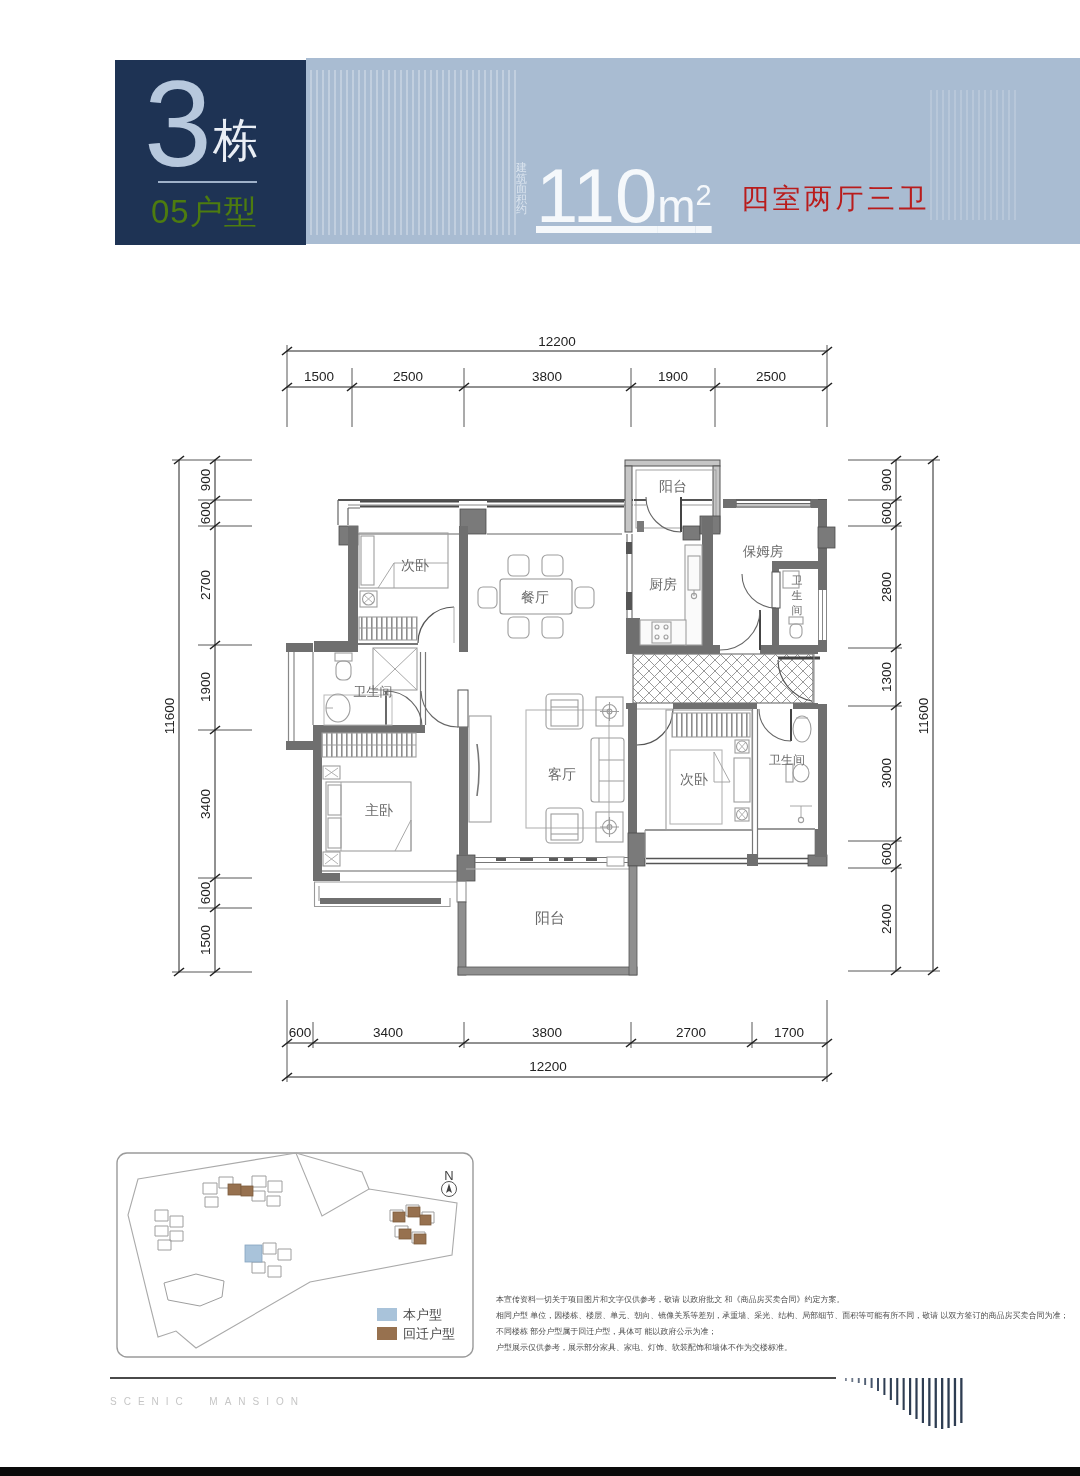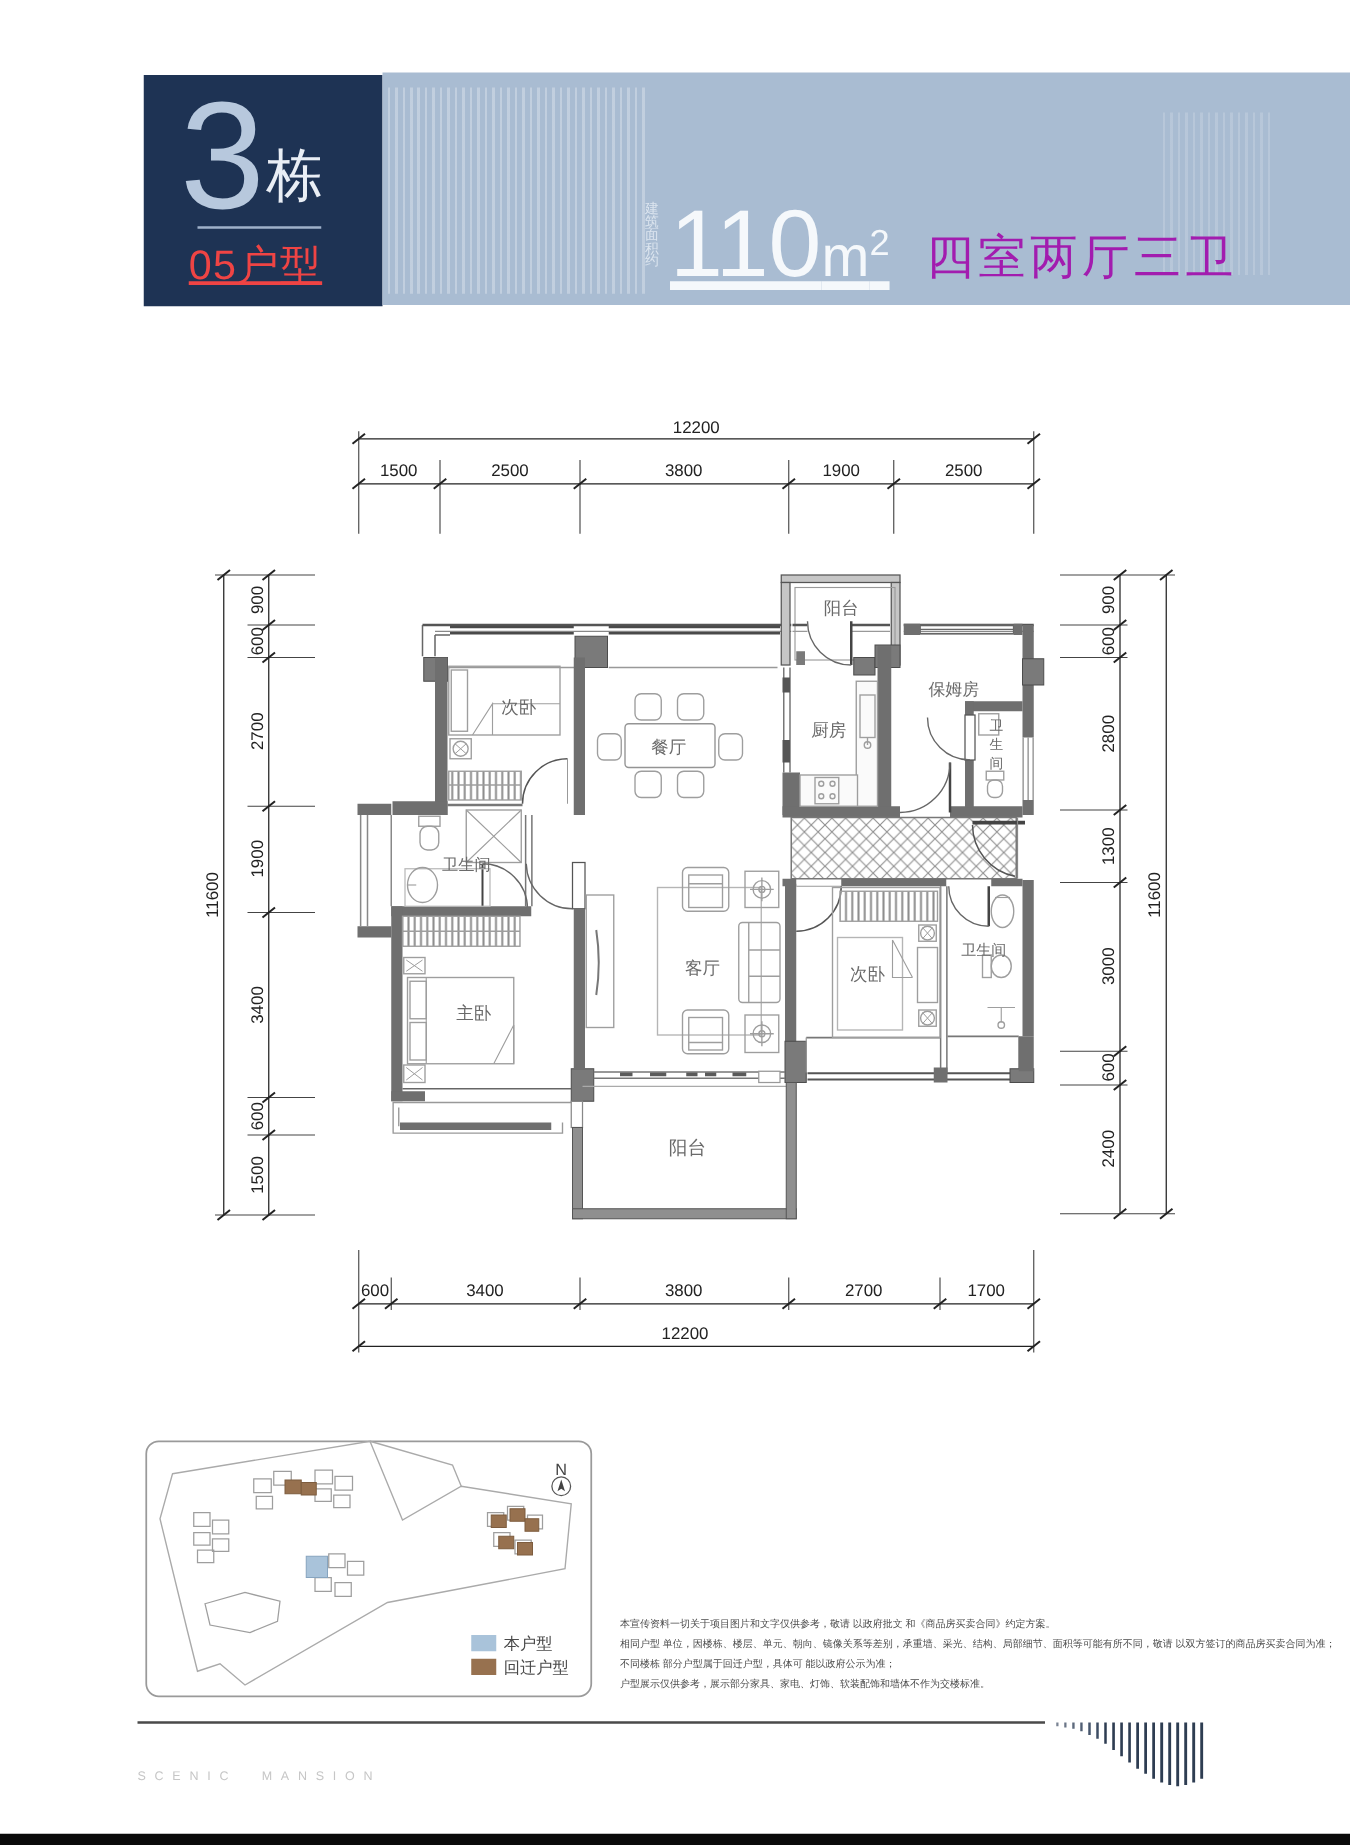--- a/index.html
+++ b/index.html
@@ -10,33 +10,33 @@
 <body>
 
 <div class="abs" style="left:115px;top:60px;width:191px;height:185px;background:#1e3354;"></div>
 
 <div class="abs" style="left:144px;top:64px;width:76px;height:120px;color:#b7c8dd;font-size:122px;line-height:120px;font-weight:400;">3</div>
 
 <div class="abs" style="left:213px;top:116px;color:#e9eef5;font-size:46px;line-height:48px;">栋</div>
 
 <div class="abs" style="left:158px;top:181px;width:99px;height:2px;background:#9fb1c9;"></div>
 
-<div class="abs" style="left:151px;top:190px;color:#ef4444;font-size:33px;letter-spacing:1px;text-decoration:underline;">05户型</div>
+<div class="abs" style="left:151px;top:190px;color:#4d7c0f;font-size:33px;letter-spacing:1px;">05户型</div>
 
 <div class="abs" style="left:306px;top:58px;width:774px;height:186px;background:#a9bcd2;"></div>
 
 <div class="abs" style="left:310px;top:70px;width:210px;height:165px;background:repeating-linear-gradient(90deg,rgba(213,222,233,0.55) 0 2px,rgba(0,0,0,0) 2px 6px);"></div>
 
 <div class="abs" style="left:930px;top:90px;width:90px;height:130px;background:repeating-linear-gradient(90deg,rgba(205,215,228,0.4) 0 2px,rgba(0,0,0,0) 2px 6px);"></div>
 
 <div class="abs" style="left:515px;top:162px;width:13px;color:#dce5ef;font-size:11px;line-height:10.5px;text-align:center;">建<br>筑<br>面<br>积<br>约</div>
 
 <div class="abs" style="left:536px;top:159px;color:#f5f8fb;font-size:76px;line-height:72px;text-decoration:underline;">110<span style="font-size:46px;">m</span><span style="font-size:29px;vertical-align:17px;">2</span></div>
 
-<div class="abs" style="left:741px;top:180px;color:#a21caf;font-size:38px;letter-spacing:3.5px;">四室两厅三卫</div>
+<div class="abs" style="left:741px;top:180px;color:#b91c1c;font-size:28px;letter-spacing:3.5px;">四室两厅三卫</div>
 
 <svg class="abs" style="left:0;top:0" width="1080" height="1476" viewBox="0 0 1080 1476">
 <defs>
 <pattern id="xh" width="11" height="11" patternUnits="userSpaceOnUse">
 <path d="M0 0 L11 11 M11 0 L0 11" stroke="#8f8f8f" stroke-width="0.9" fill="none"></path>
 </pattern>
 <pattern id="wr" width="5" height="30" patternUnits="userSpaceOnUse">
 <rect x="1" y="0" width="1.6" height="30" fill="#8d8d8d"></rect>
 </pattern>
 <g id="tk">
@@ -491,21 +491,21 @@
 
 <div class="abs" style="left:496px;top:1292px;width:575px;color:#4c4c4c;font-size:10px;line-height:20px;white-space:nowrap;transform:scale(0.8);transform-origin:0 0;">
 本宣传资料一切关于项目图片和文字仅供参考，敬请 以政府批文 和《商品房买卖合同》约定方案。<br>
 相同户型 单位，因楼栋、楼层、单元、朝向、镜像关系等差别，承重墙、采光、结构、局部细节、面积等可能有所不同，敬请 以双方签订的商品房买卖合同为准；<br>
 不同楼栋 部分户型属于回迁户型，具体可 能以政府公示为准；<br>
 户型展示仅供参考，展示部分家具、家电、灯饰、软装配饰和墙体不作为交楼标准。
 </div>
 
 <div class="abs" style="left:110px;top:1377px;width:726px;height:1.6px;background:#4a4a4a;"></div>
 
-<div class="abs" style="left:110px;top:1396px;color:#c6c6c6;font-size:10px;letter-spacing:7px;margin-top:20px;">SCENIC&nbsp;&nbsp;MANSION</div>
+<div class="abs" style="left:110px;top:1396px;color:#c6c6c6;font-size:10px;letter-spacing:7px;">SCENIC&nbsp;&nbsp;MANSION</div>
 
 <svg class="abs" style="left:840px;top:1372px" width="140" height="62" viewBox="0 0 140 62">
 <g fill="#2e3d52">
 <rect x="5" y="6" width="1.8" height="3" fill="#7b8494"></rect>
 <rect x="11.4" y="6" width="1.8" height="4" fill="#6b7687"></rect>
 <rect x="17.8" y="6" width="1.9" height="5" fill="#5d6a7d"></rect>
 <rect x="24.2" y="6" width="1.9" height="7" fill="#515f74"></rect>
 <rect x="30.6" y="6" width="2" height="10" fill="#46556c"></rect>
 <rect x="37" y="6" width="2" height="13" fill="#3e4d64"></rect>
 <rect x="43.4" y="6" width="2" height="17"></rect>

